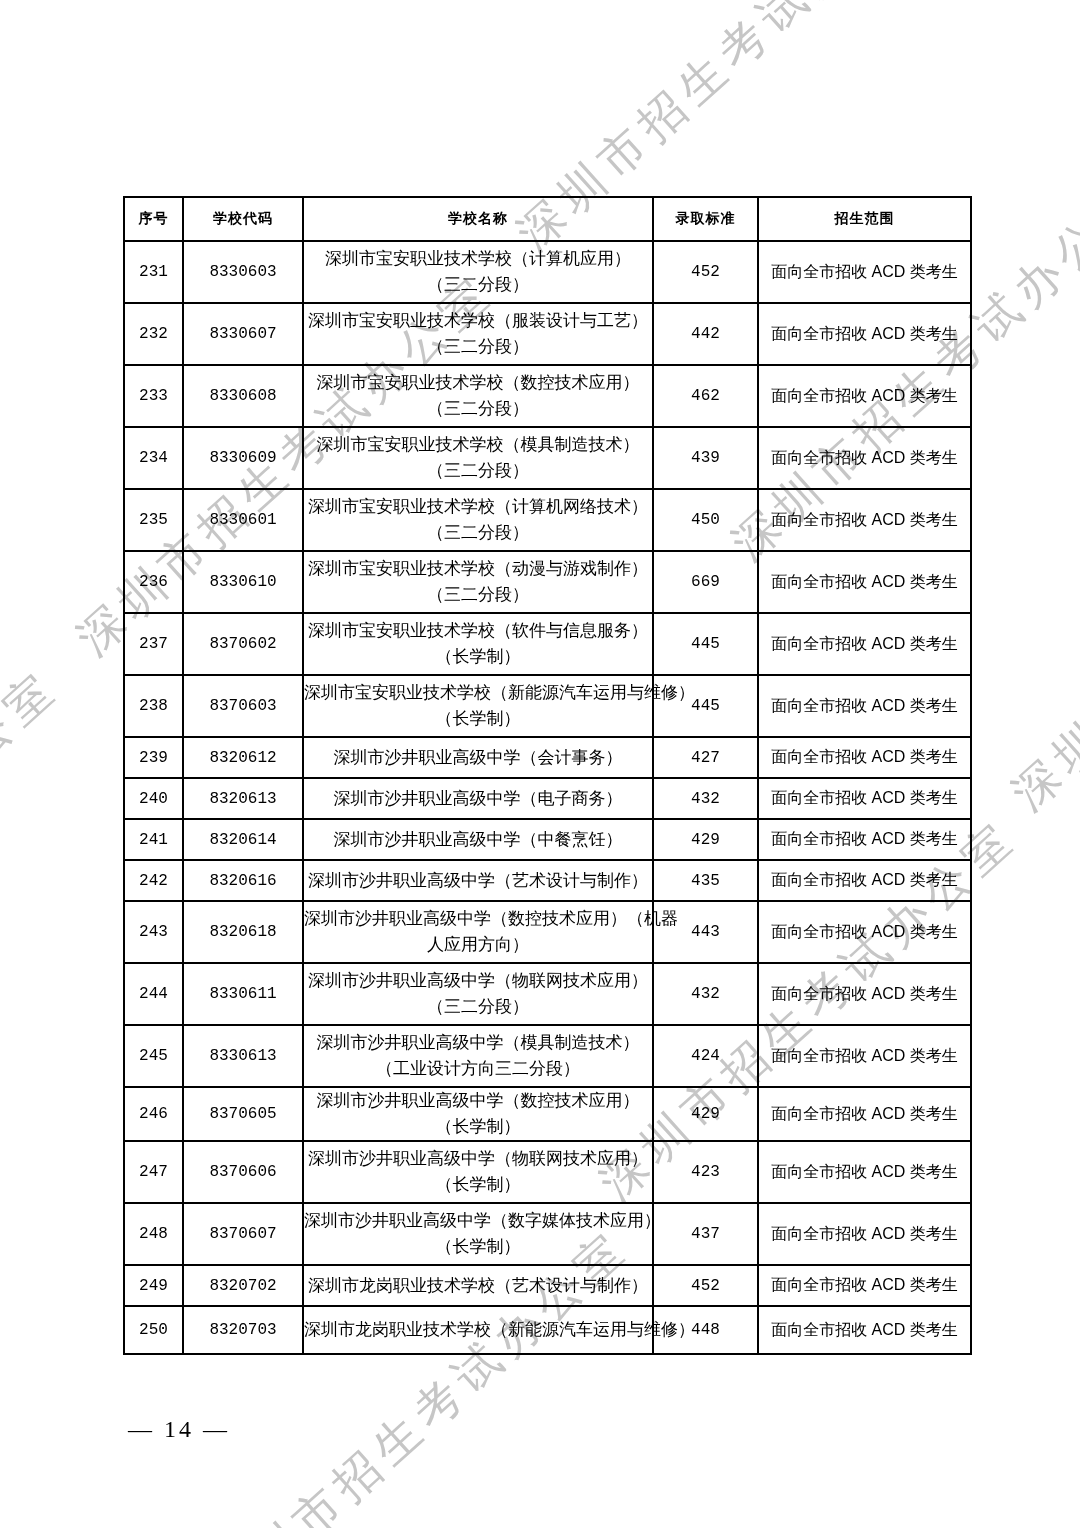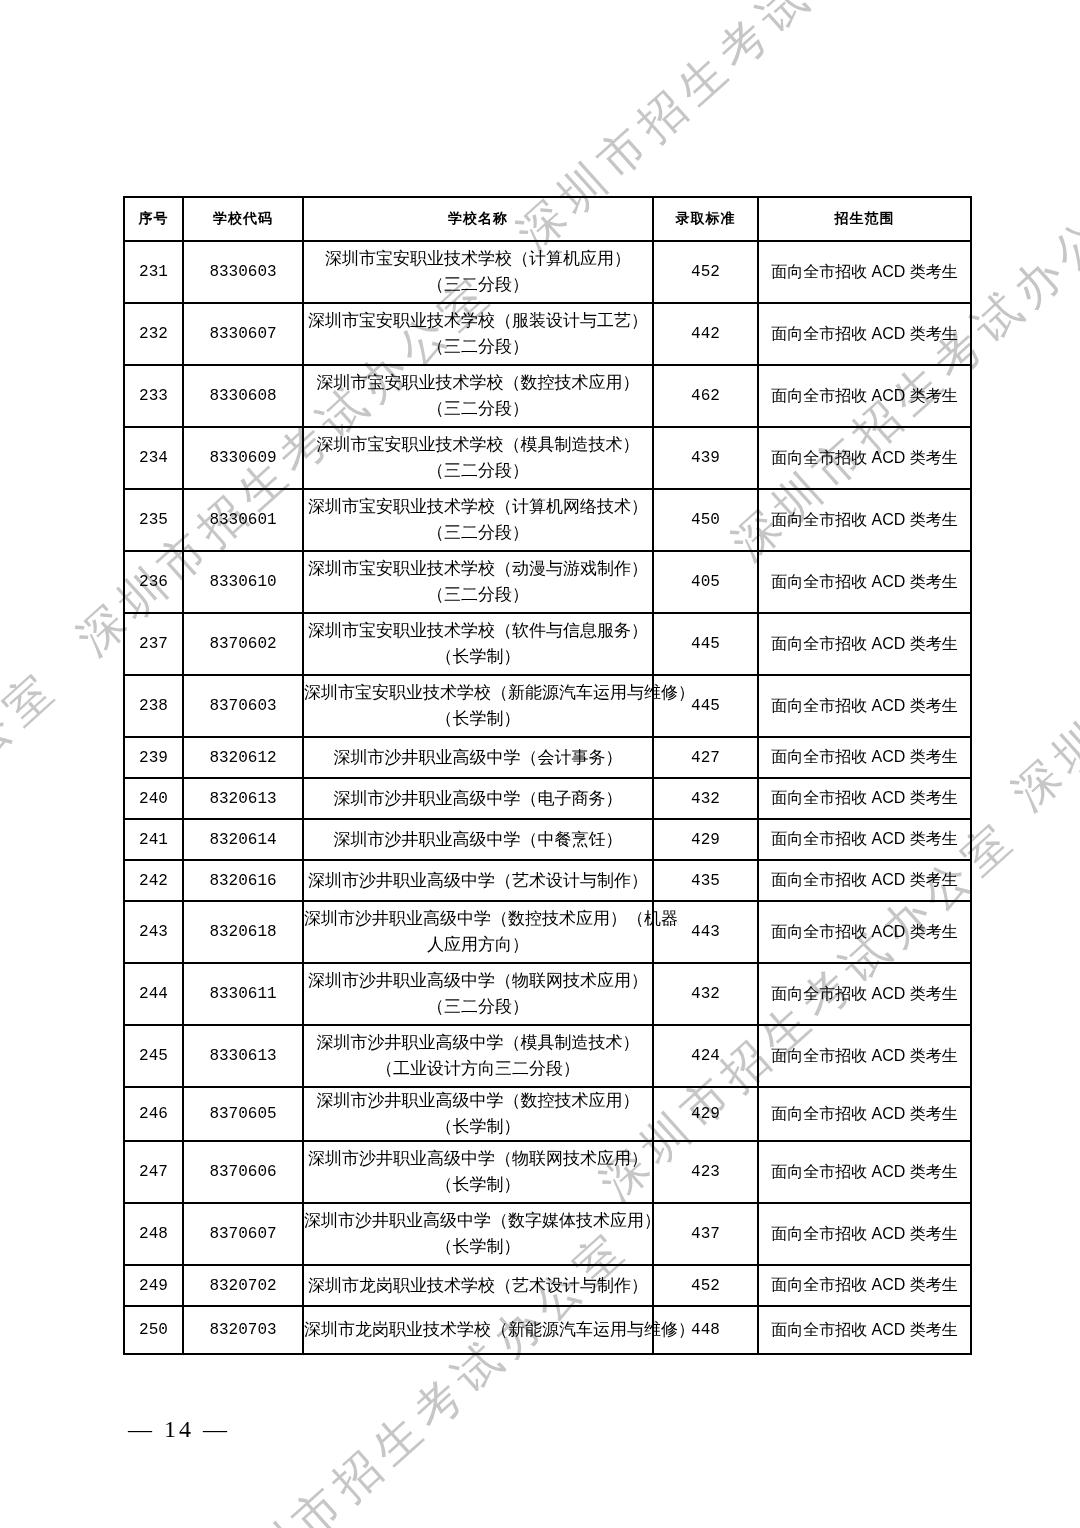--- a/index.html
+++ b/index.html
@@ -146,21 +146,21 @@
     <td class="c-name">深圳市宝安职业技术学校（计算机网络技术）
 （三二分段）</td>
     <td class="c-score">450</td>
     <td class="c-scope">面向全市招收 ACD 类考生</td>
   </tr>
         <tr style="height: 62px;">
     <td class="c-no">236</td>
     <td class="c-code">8330610</td>
     <td class="c-name">深圳市宝安职业技术学校（动漫与游戏制作）
 （三二分段）</td>
-    <td class="c-score">405</td>
+    <td class="c-score">669</td>
     <td class="c-scope">面向全市招收 ACD 类考生</td>
   </tr>
         <tr style="height: 62px;">
     <td class="c-no">237</td>
     <td class="c-code">8370602</td>
     <td class="c-name">深圳市宝安职业技术学校（软件与信息服务）
 （长学制）</td>
     <td class="c-score">445</td>
     <td class="c-scope">面向全市招收 ACD 类考生</td>
   </tr>

